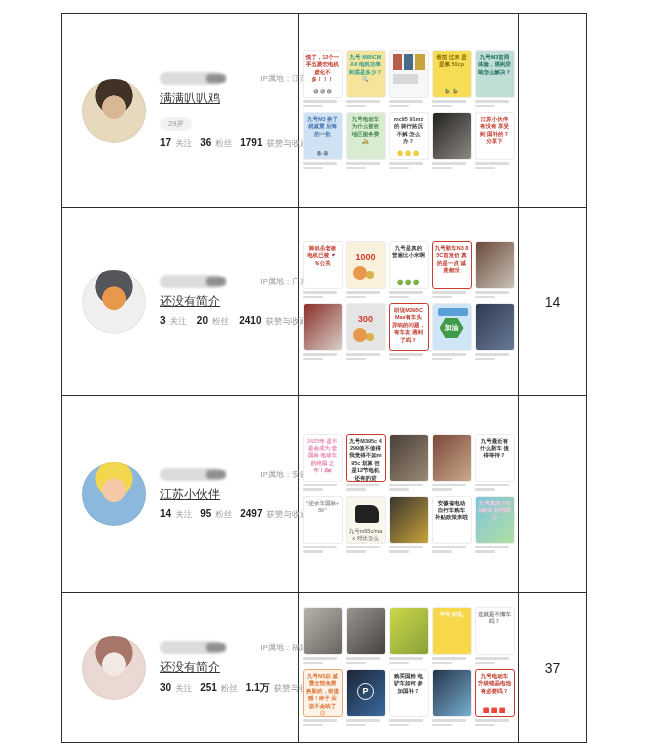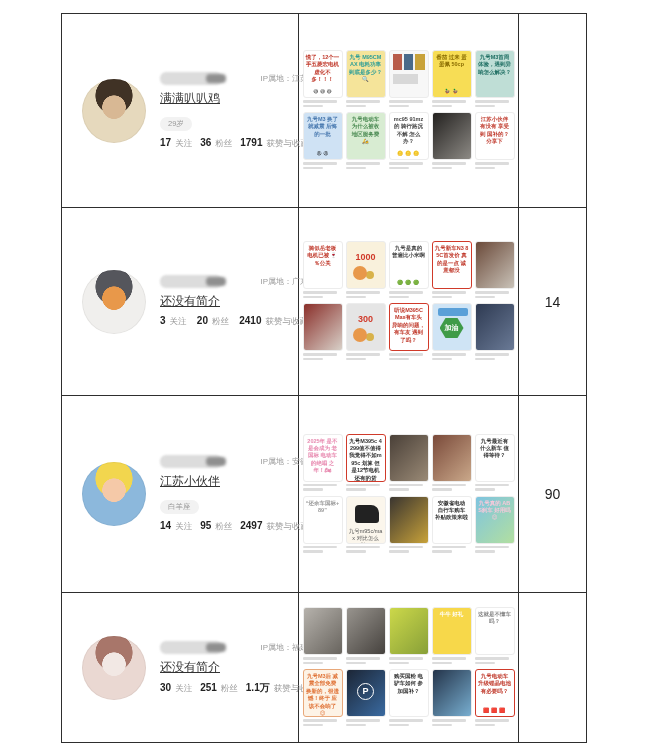--- a/index.html
+++ b/index.html
@@ -363,21 +363,20 @@
       <div class="avatar" style="background: radial-gradient(circle at 50% 44%, rgb(245, 201, 168) 0px, rgb(245, 201, 168) 24%, transparent 25%), radial-gradient(circle at 50% 26%, rgb(242, 214, 78) 0px, rgb(242, 214, 78) 32%, transparent 33%), linear-gradient(160deg, rgb(140, 184, 220), rgb(140, 184, 220));"></div>
       <div class="pinfo">
         <div class="name-line">
           <span class="blur-wrap">
             <span class="blur-light"></span>
             <span class="blur-dark"></span>
           </span>
           <span class="ip-text">IP属地：安徽</span>
         </div>
         <div class="bio-text">江苏小伙伴</div>
-        <div><span class="badge">白羊座</span></div>
         <div class="stats">
           <b>14</b>
           <span>关注</span>
           <span class="gap"></span>
           <b>95</b>
           <span>粉丝</span>
           <span class="gap"></span>
           <b>2497</b>
           <span>获赞与收藏</span>
         </div>
@@ -489,21 +488,20 @@
       <div class="post-text" style="color: rgb(247, 201, 218);">九号真的 ABS刹车 好用吗 😊</div>
       <div class="post-emoji"></div>
     </div>
     <div class="cap">
       <span class="capbar"></span>
       <span class="capbar short"></span>
     </div>
   </div>
 </div>
     </div>
-    <div class="cell count-cell">90</div>
   </div>
 
   <div class="account-row">
     <div class="cell profile-cell">
       <div class="avatar" style="background: radial-gradient(circle at 50% 44%, rgb(242, 232, 228) 0px, rgb(242, 232, 228) 24%, transparent 25%), radial-gradient(circle at 50% 26%, rgb(168, 118, 106) 0px, rgb(168, 118, 106) 32%, transparent 33%), linear-gradient(160deg, rgb(234, 216, 210), rgb(234, 216, 210));"></div>
       <div class="pinfo">
         <div class="name-line">
           <span class="blur-wrap">
             <span class="blur-light"></span>
             <span class="blur-dark"></span>
@@ -630,15 +628,16 @@
       <div class="post-text" style="color: rgb(192, 57, 43);">九号电动车 升级锂晶电池 有必要吗？</div>
       <div class="post-emoji">🟥 🟥 🟥</div>
     </div>
     <div class="cap">
       <span class="capbar"></span>
       <span class="capbar short"></span>
     </div>
   </div>
 </div>
     </div>
+    <div class="cell count-cell">37</div>
   </div>
 </div>
 </div>
 
 </body></html>

